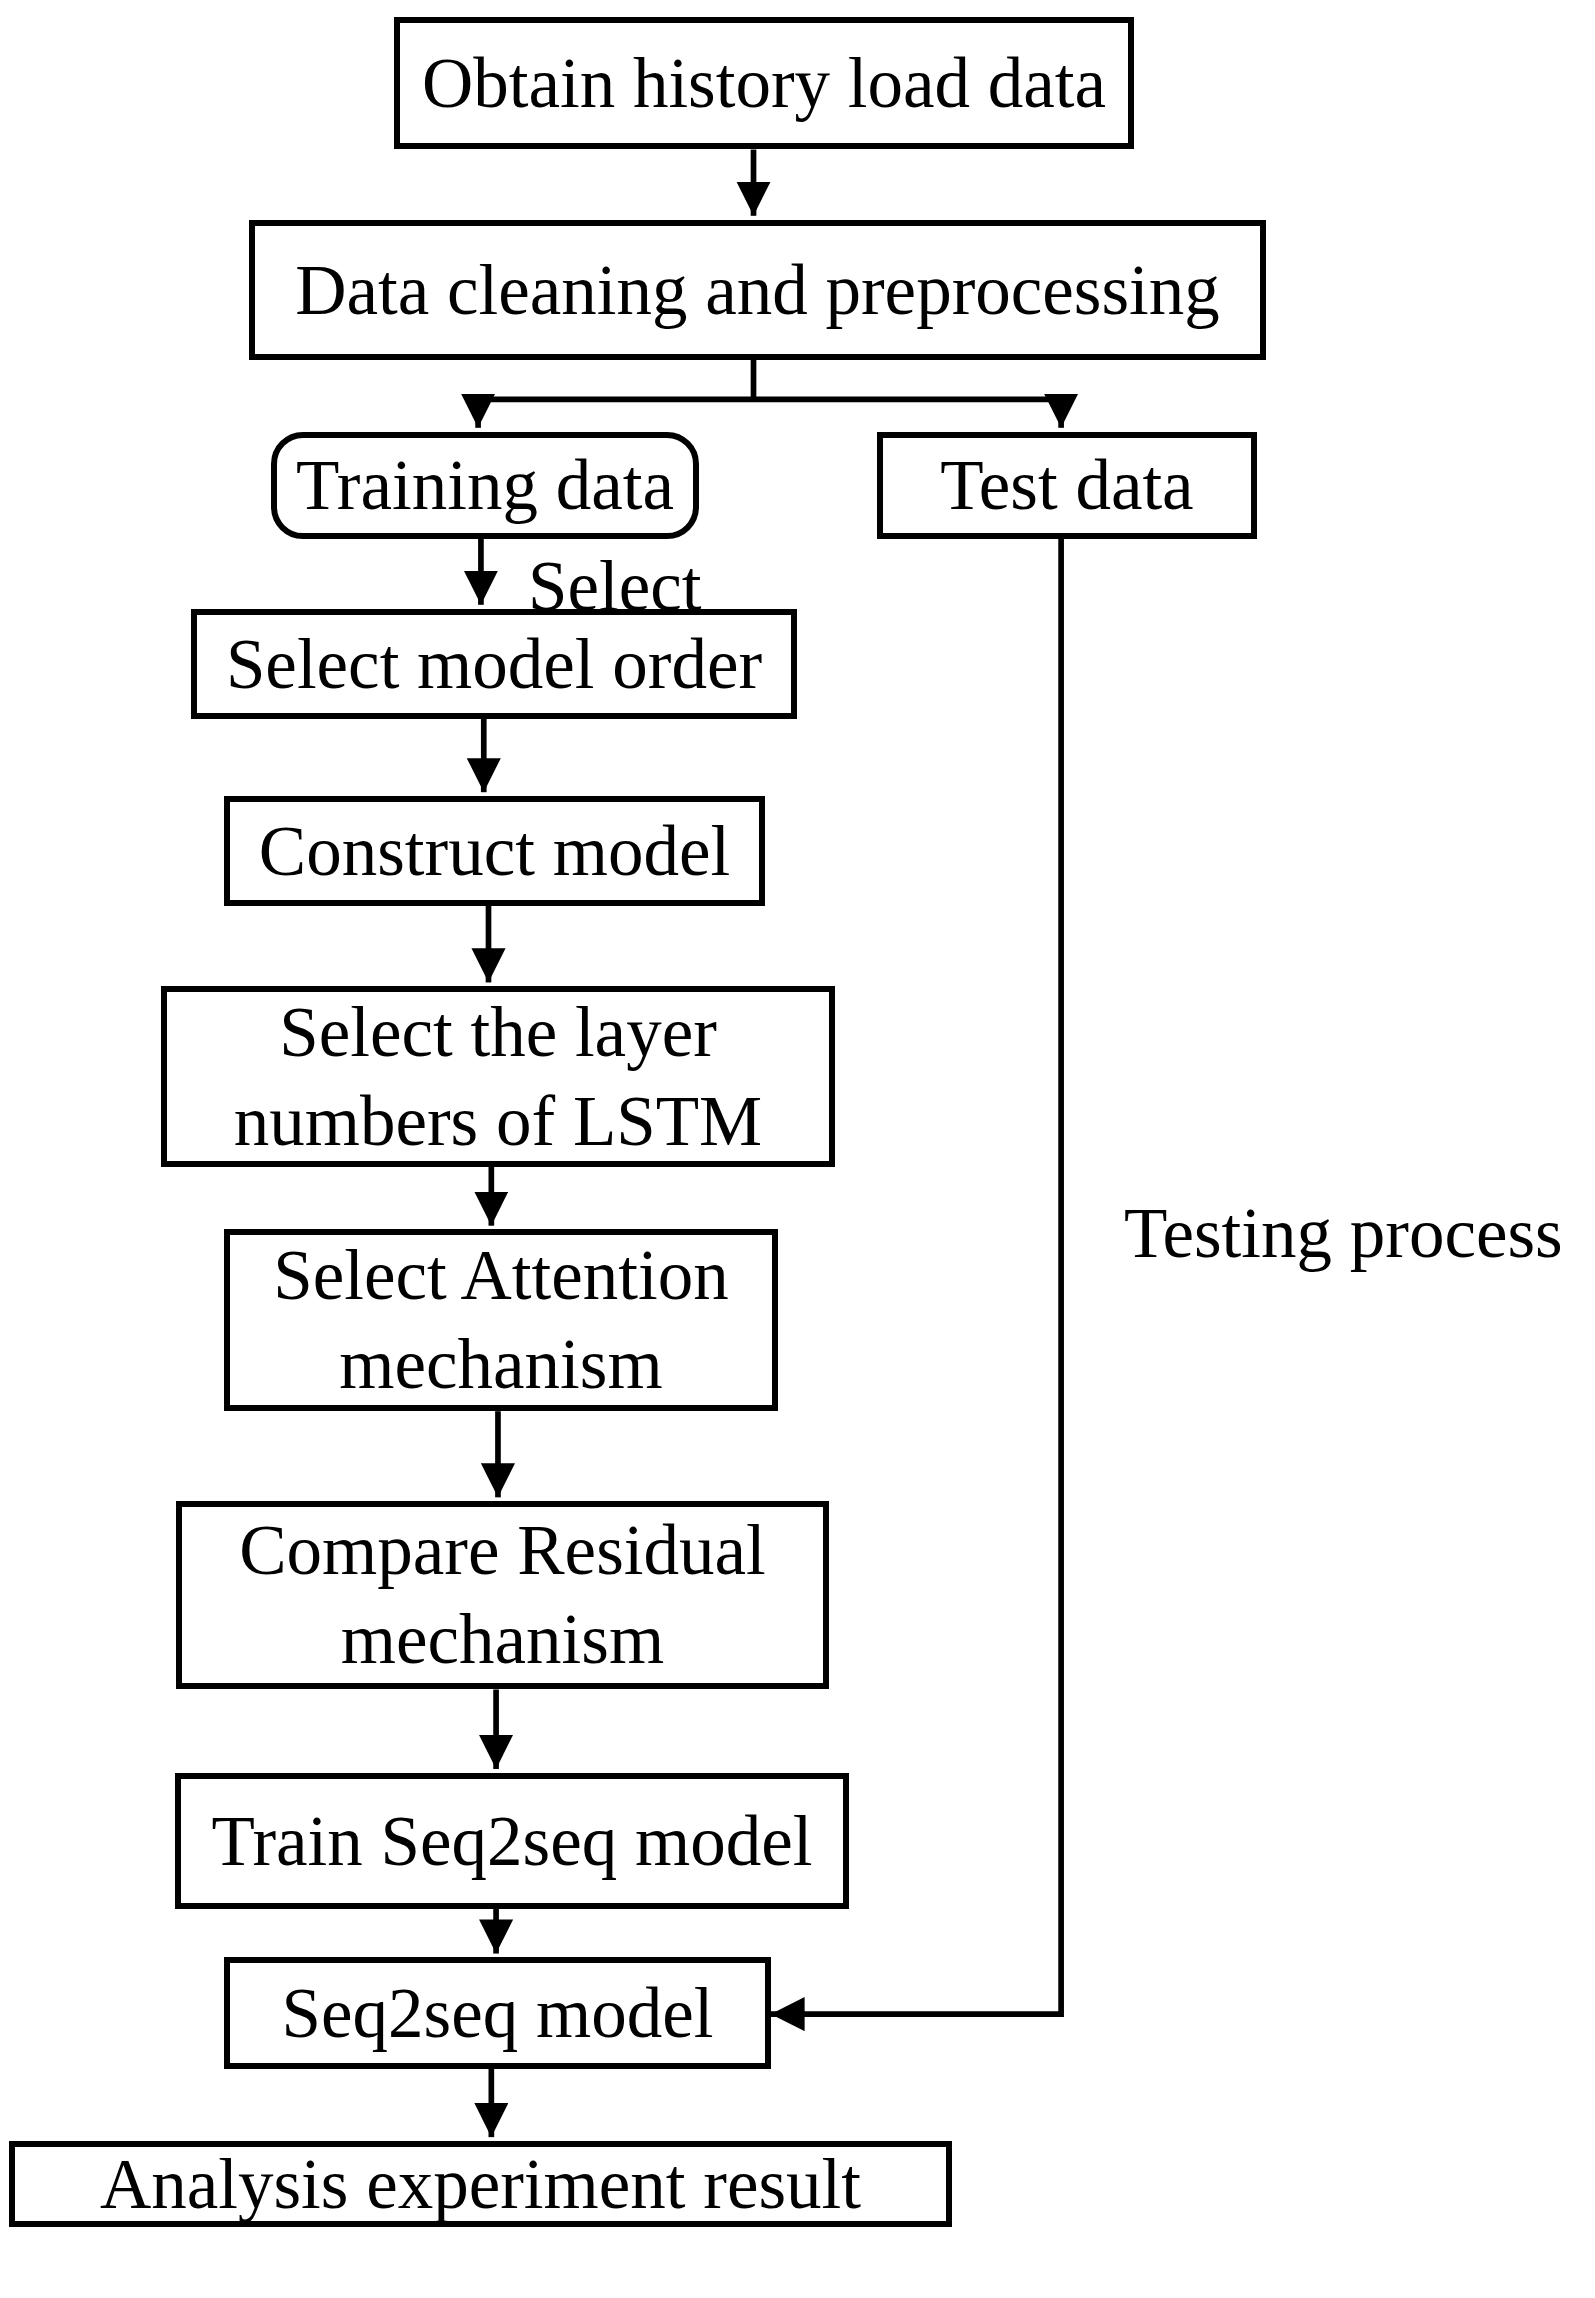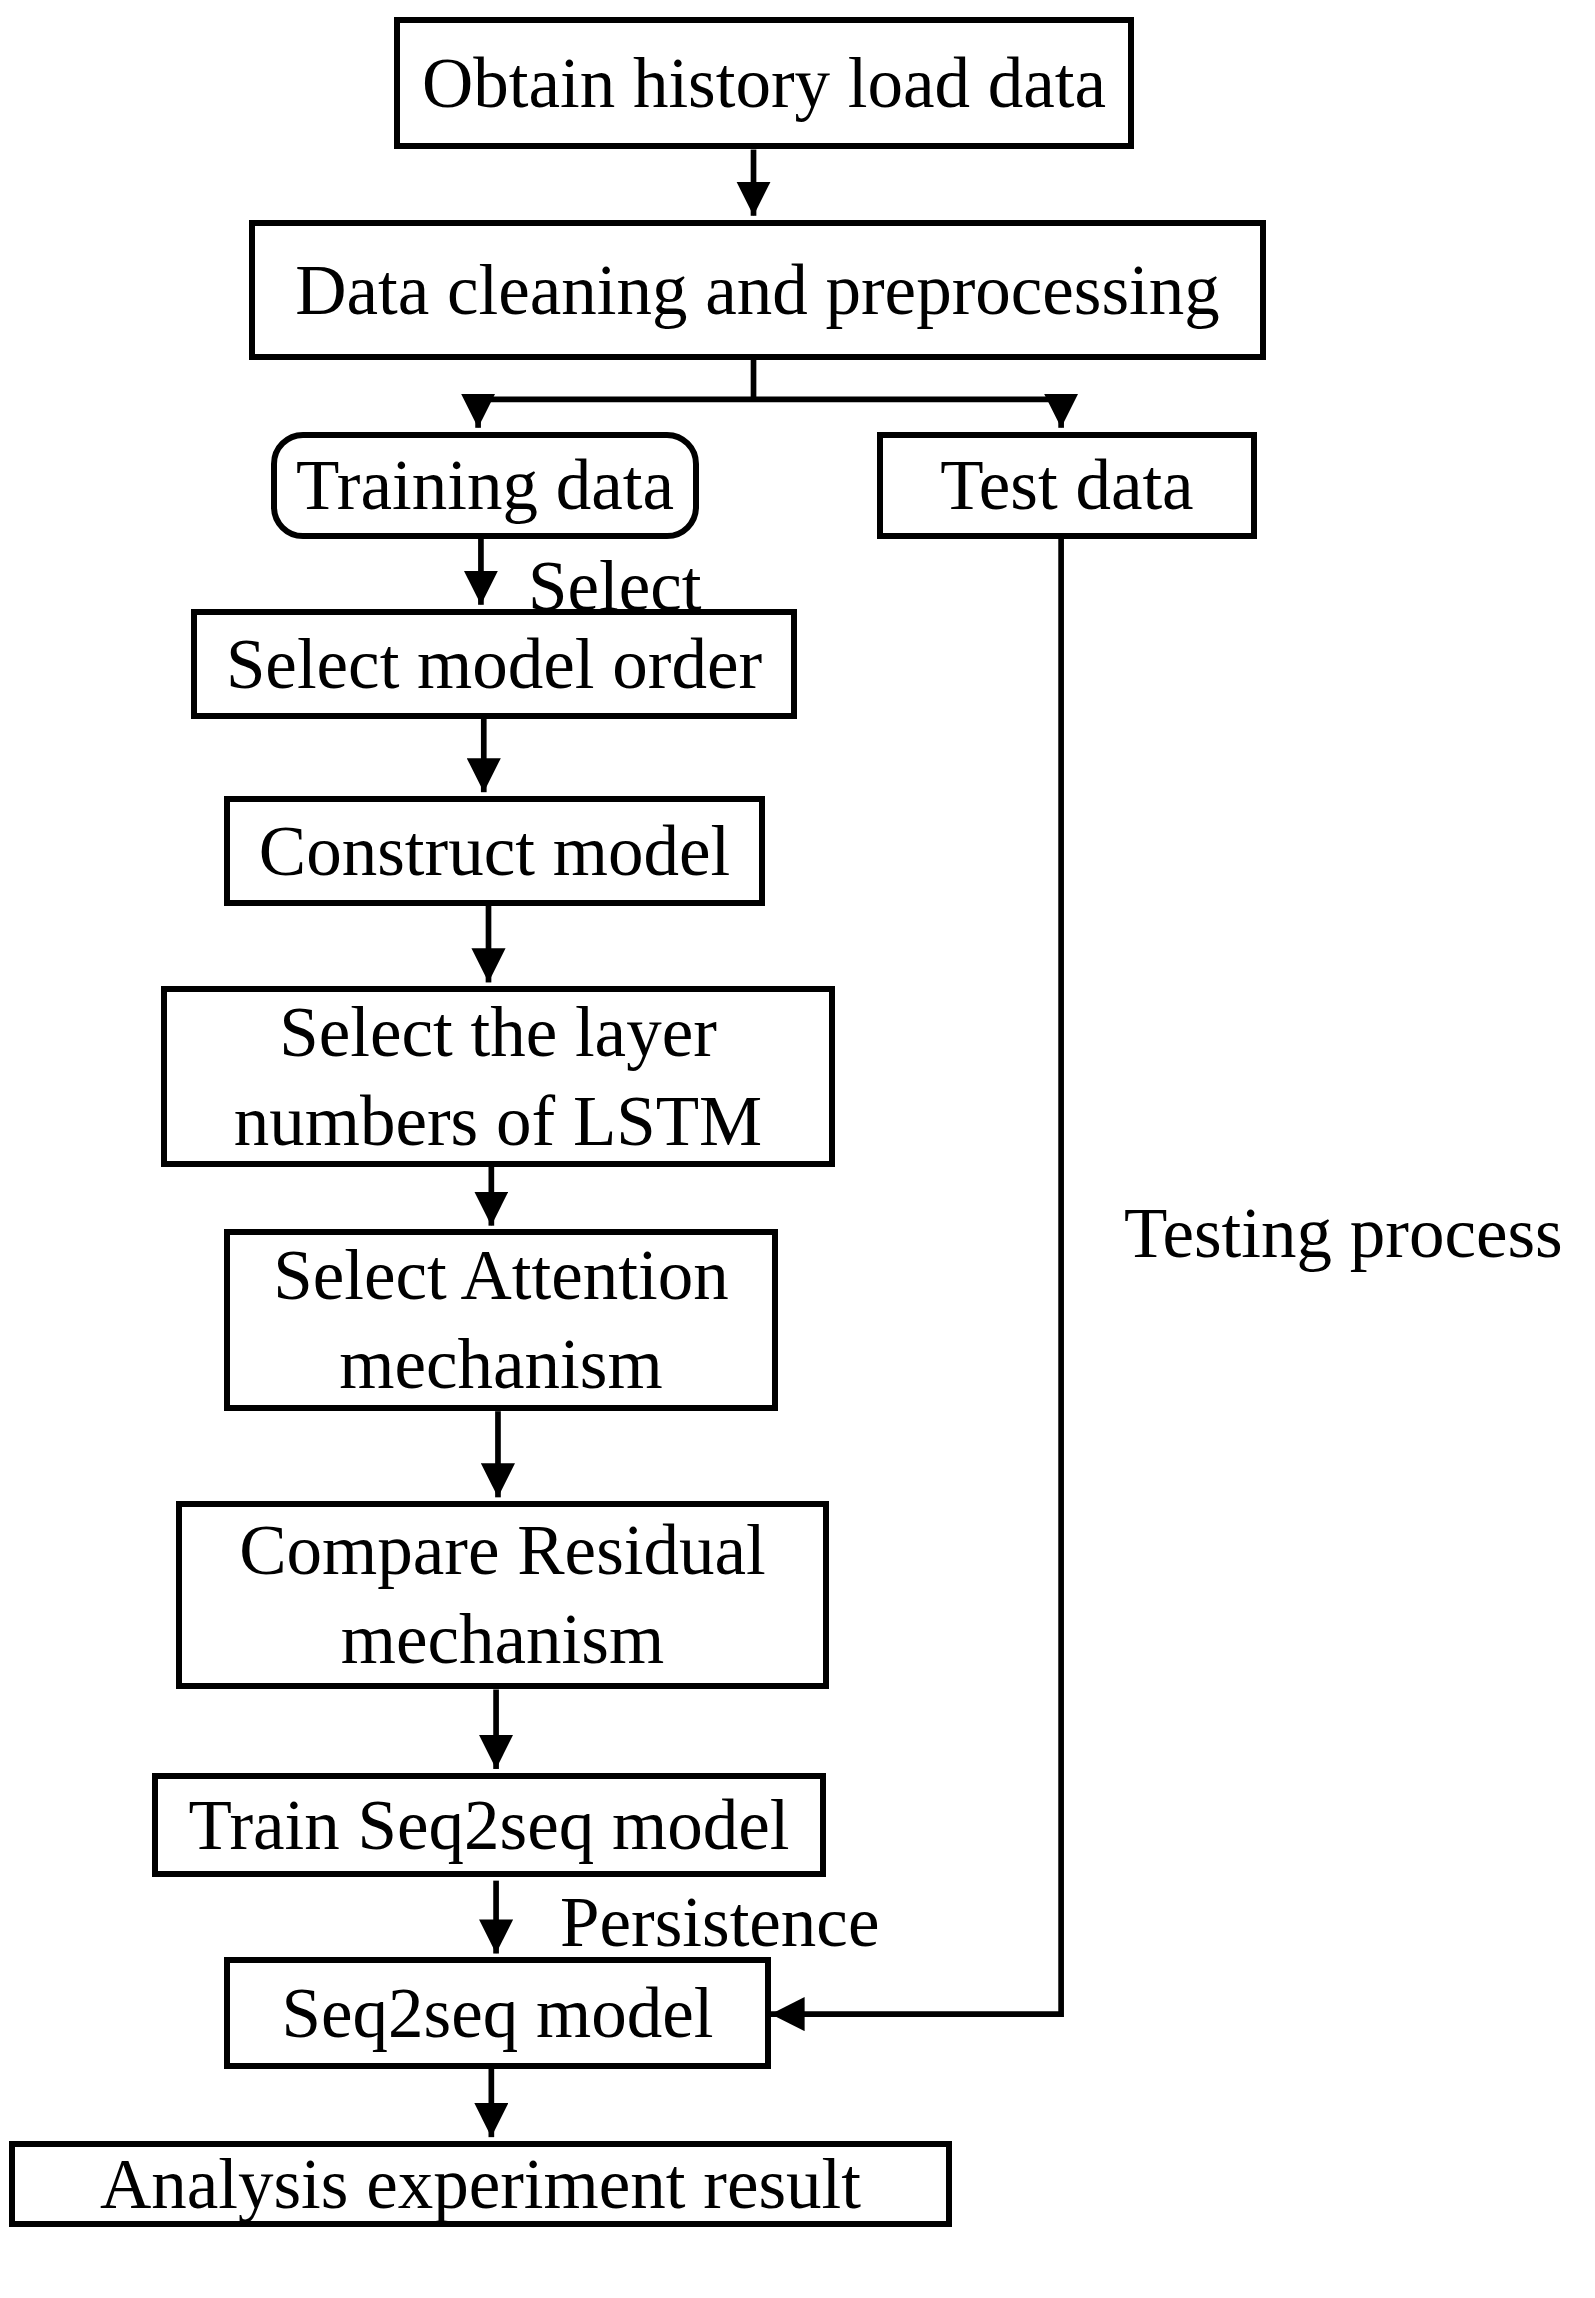--- a/index.html
+++ b/index.html
@@ -49,21 +49,21 @@
   
   .n-obtain    { left: 388px;  top: 17px;   width: 740px;  height: 132px; }
   .n-cleaning  { left: 243px;  top: 220px;  width: 1017px; height: 140px; }
   .n-training  { left: 265px;  top: 432px;  width: 428px;  height: 107px; border-radius: 32px; }
   .n-test      { left: 871px;  top: 432px;  width: 380px;  height: 107px; }
   .n-order     { left: 185px;  top: 609px;  width: 606px;  height: 110px; }
   .n-construct { left: 218px;  top: 796px;  width: 541px;  height: 110px; }
   .n-lstm      { left: 155px;  top: 986px; width: 674px;  height: 181px; }
   .n-attention { left: 218px;  top: 1229px; width: 554px;  height: 182px; }
   .n-residual  { left: 170px;  top: 1501px; width: 653px;  height: 188px; }
-  .n-trainseq  { left: 146px;  top: 1773px; width: 674px;  height: 104px; }
+  .n-trainseq  { left: 169px;  top: 1773px; width: 674px;  height: 136px; }
   .n-seqmodel  { left: 218px;  top: 1957px; width: 547px;  height: 112px; }
   .n-analysis  { left: 3px;   top: 2141px; width: 943px;  height: 86px; }
   .l-train       { left: 528px;  top: 547px;  }
   .l-persistence { left: 560px;  top: 1883px; }
   .l-testing     { left: 1124px; top: 1194px; }
 </style>
 </head>
 <body>
 
 <div class="canvas">
@@ -143,17 +143,16 @@
 
   <div class="node n-seqmodel">
     <span class="line">Seq2seq model</span>
   </div>
 
   <div class="node n-analysis">
     <span class="line">Analysis experiment result</span>
   </div>
 
   <div class="edge-label l-train">Select</div>
-  <div class="edge-label l-persistence">Persistence</div>
   <div class="edge-label l-testing">Testing process</div>
 
 </div>
 
 
 </body></html>

